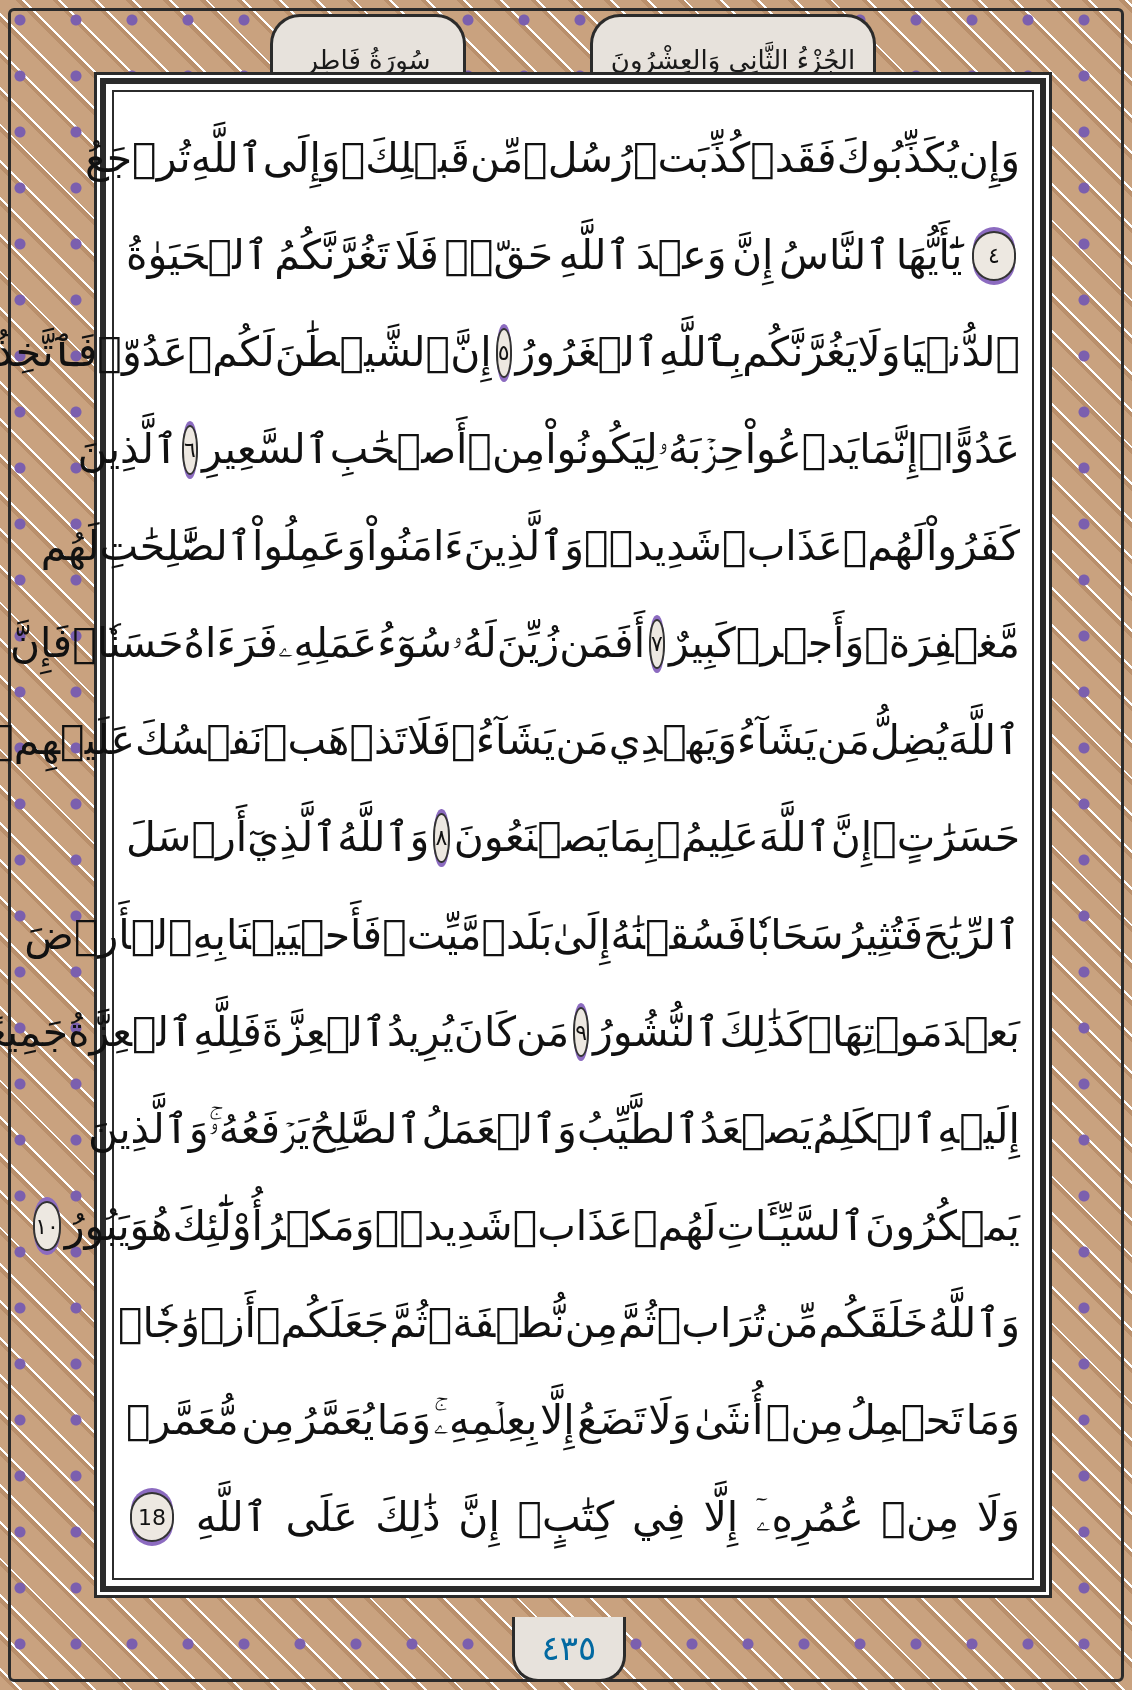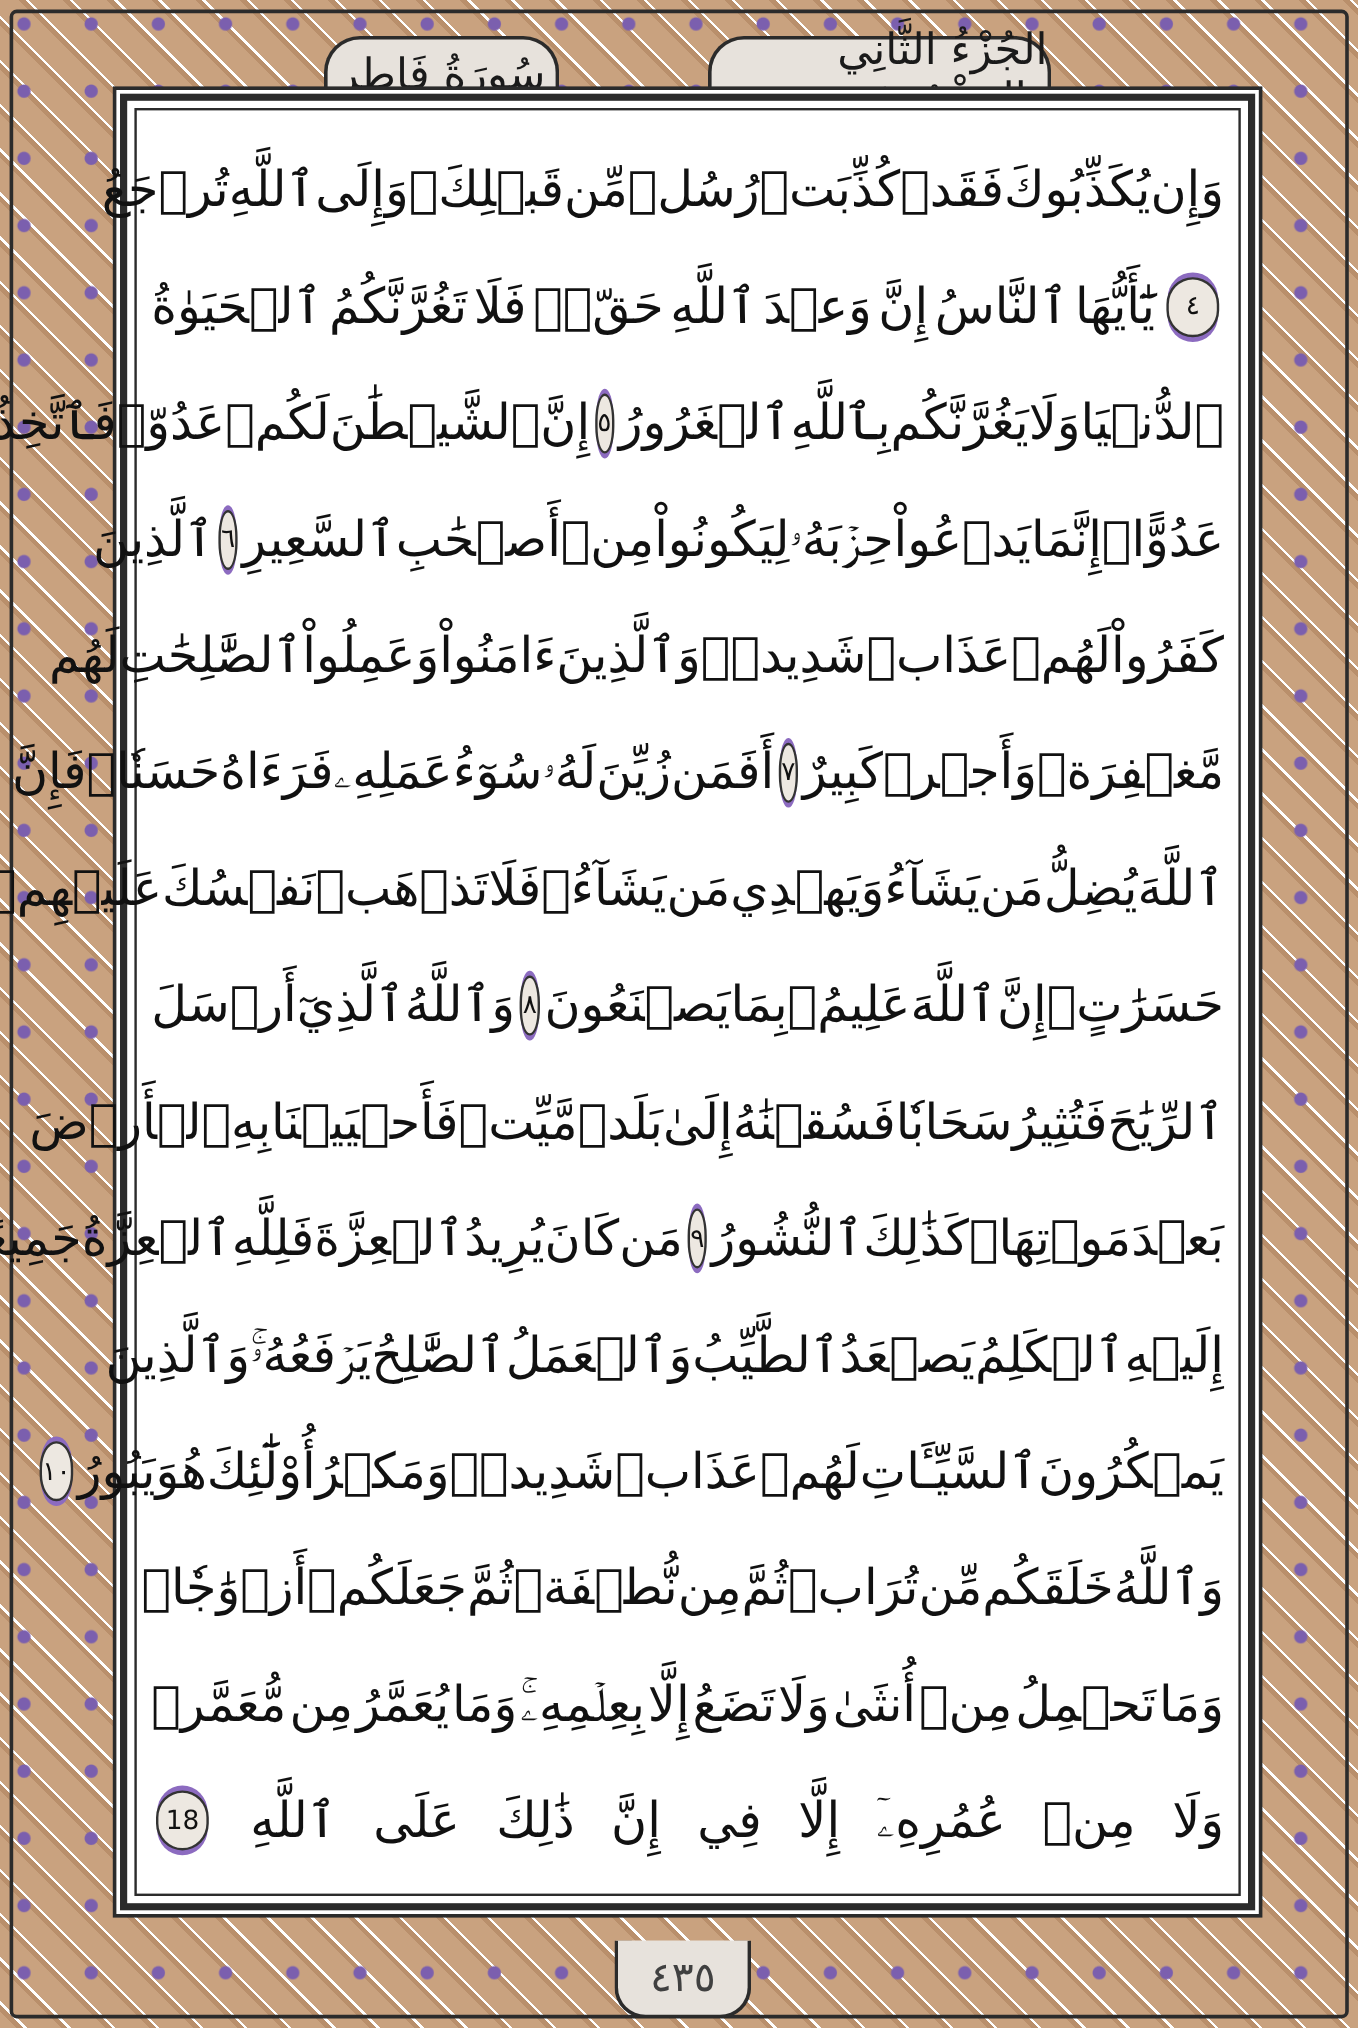--- a/index.html
+++ b/index.html
@@ -11,24 +11,24 @@
     position:absolute; left:0; top:0; width:1132px; height:1690px;
     background:
       radial-gradient(circle at 20px 20px, #7b5fae 0 5px, transparent 6px) 0 0/56px 56px,
       repeating-linear-gradient(45deg, #c9a27f 0 10px, #b98f6b 10px 14px, #ffffff 14px 16px, #c9a27f 16px 26px);
   }
   .frame-dark {
     position:absolute; left:8px; top:8px; right:8px; bottom:8px;
     border:3px solid #2b2b2b; border-radius:6px; pointer-events:none;
   }
   .header-cartouche {
-    position:absolute; top:30px; height:58px; background:#e7e2dc;
+    position:absolute; top:14px; height:58px; background:#e7e2dc;
     border:3px solid #2b2b2b; border-bottom:none;
-    display:flex; align-items:center; justify-content:center;
-    font-family:"DejaVu Sans", sans-serif; font-size:36px; color:#1a1a1a;
+    display:flex; align-items:flex-end; justify-content:center;
+    font-family:"DejaVu Sans", sans-serif; font-size:26px; color:#1a1a1a;
     direction:rtl;
   }
   .header-left { left:270px; width:190px; border-radius:30px 30px 0 0; }
   .header-right { left:590px; width:280px; border-radius:30px 30px 0 0; }
   .page-panel {
     position:absolute; left:100px; top:78px; width:934px; height:1502px;
     background:#ffffff; border:6px solid #2b2b2b; outline:3px solid #ffffff;
     box-shadow: 0 0 0 6px #2b2b2b;
   }
   .inner-border {
@@ -49,21 +49,21 @@
     display:inline-flex; align-items:center; justify-content:center;
     width:40px; height:46px; margin:0 4px;
     border-radius:50%/45%;
     background:#ede8e1; border:2px solid #333; box-shadow: 0 -5px 0 -1px #8c6bc0, 0 5px 0 -1px #8c6bc0;
     font-size:22px; color:#111; direction:rtl;
   }
   .page-num {
     position:absolute; left:512px; top:1617px; width:108px; height:62px;
     background:#e7e2dc; border:3px solid #2b2b2b; border-top:none; border-radius:0 0 26px 26px;
     display:flex; align-items:center; justify-content:center;
-    font-size:34px; color:#404040; font-family:"DejaVu Sans", sans-serif;
+    font-size:34px; color:#0369a1; font-family:"DejaVu Sans", sans-serif;
   }
 </style>
 </head>
 <body>
 
 <div class="frame"></div>
 <div class="frame-dark"></div>
 
 <div class="header-cartouche header-left">
   <span>سُورَةُ فَاطِرٍ</span>
@@ -247,20 +247,21 @@
         <span class="seg">يُعَمَّرُ</span>
         <span class="seg">مِن</span>
         <span class="seg">مُّعَمَّرٖ</span>
       </div>
       <div class="line">
         <span class="seg">وَلَا</span>
         <span class="seg">مِنۡ</span>
         <span class="seg">عُمُرِهِۦٓ</span>
         <span class="seg">إِلَّا</span>
         <span class="seg">فِي</span>
+        <span class="seg">كِتَٰبٍۚ</span>
         <span class="seg">إِنَّ</span>
         <span class="seg">ذَٰلِكَ</span>
         <span class="seg">عَلَى</span>
         <span class="seg">ٱللَّهِ</span>
         <span class="ayah">18</span>
       </div>
     </div>
 </div>
 
 <div class="page-num">

